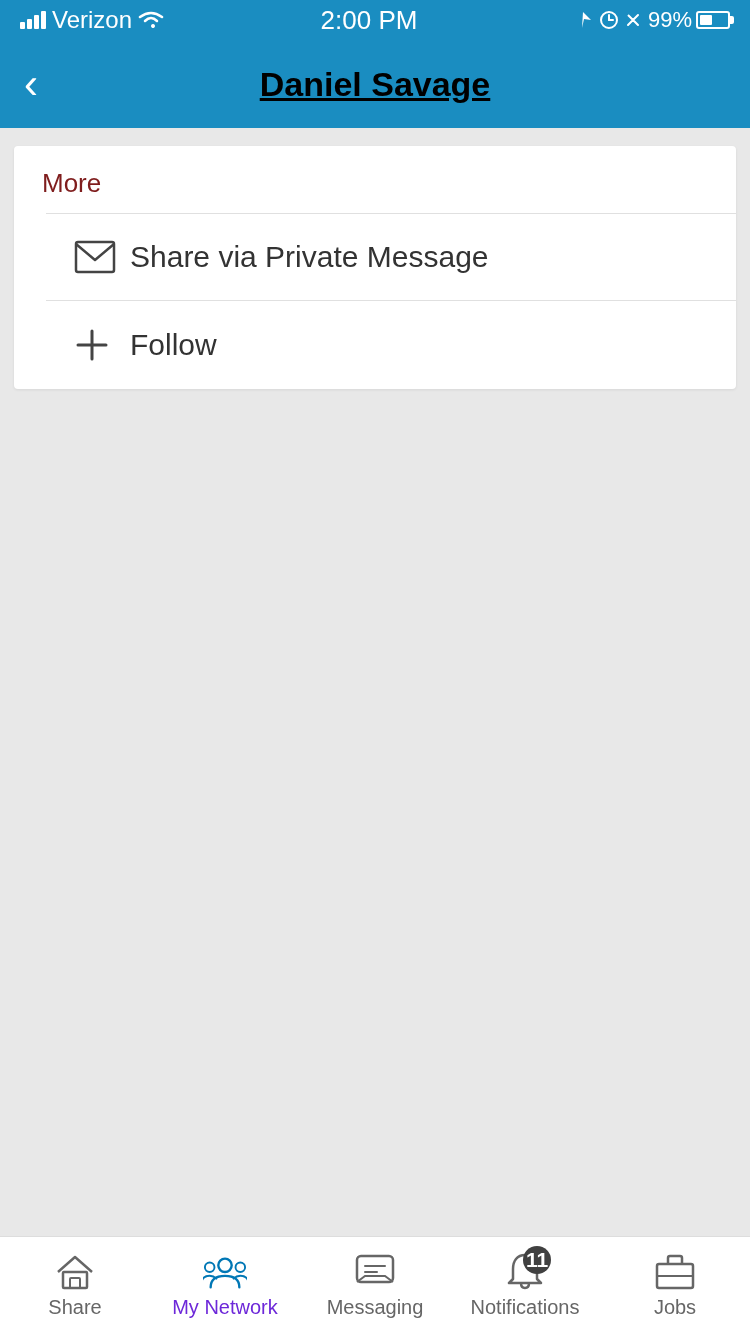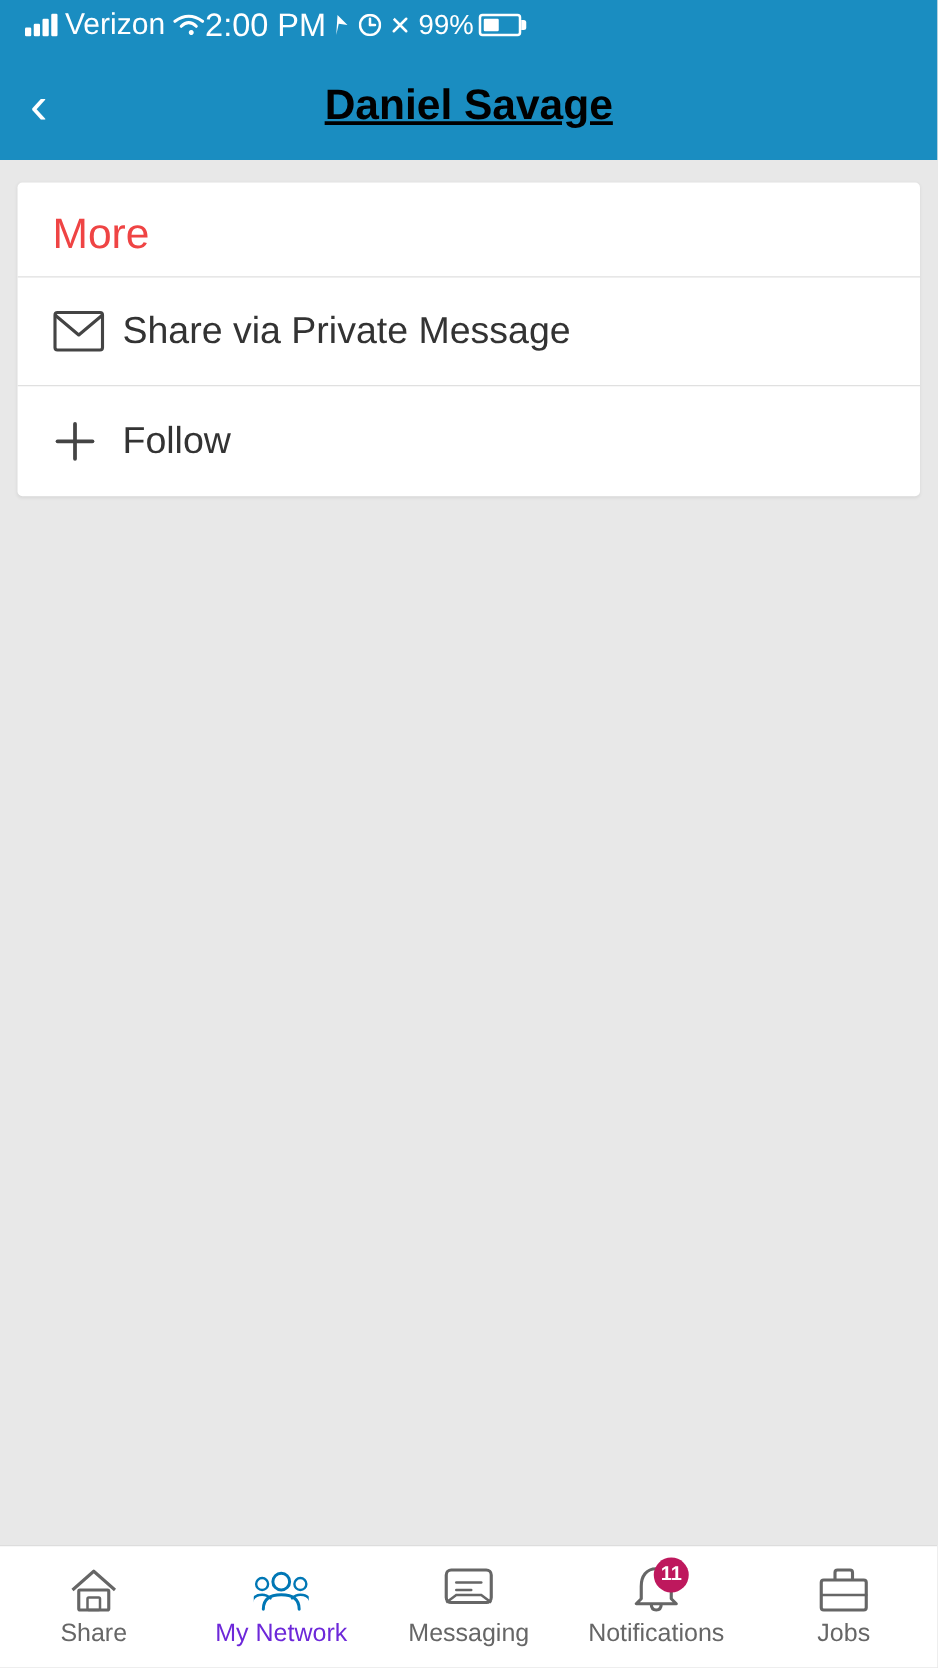--- a/index.html
+++ b/index.html
@@ -12,20 +12,21 @@
       overflow: hidden;
       position: relative;
     }
 
     
     .status-bar {
       background: #1a8dc1;
       height: 40px;
       display: flex;
       align-items: center;
+      justify-content: space-between;
       padding: 0 20px;
       color: white;
       font-size: 24px;
       font-weight: 500;
     }
     .status-left { display: flex; align-items: center; gap: 6px; }
     .status-center { font-size: 26px; font-weight: 500; }
     .status-right { display: flex; align-items: center; gap: 8px; font-size: 22px; }
 
     
@@ -105,33 +106,34 @@
     
     .menu-card {
       background: white;
       margin: 18px 14px;
       border-radius: 4px;
       overflow: hidden;
       box-shadow: 0 1px 3px rgba(0,0,0,0.08);
     }
 
     .menu-section-label {
-      font-size: 34px;
-      color: #ef4444;
+      font-size: 26px;
+      color: #7f1d1d;
       padding: 22px 28px 14px;
       font-weight: 400;
     }
 
     .menu-item {
       display: flex;
       align-items: center;
       padding: 26px 28px;
       border-top: 1px solid #e0e0e0;
       cursor: pointer;
       position: relative;
+      margin-left: 32px;
     }
 
     .menu-icon {
       width: 56px;
       flex-shrink: 0;
       display: flex;
       align-items: center;
       justify-content: flex-start;
     }
 
@@ -191,26 +193,26 @@
       font-size: 20px;
       color: #666;
     }
     .nav-label.active { color: #0077b5; }
     .nav-item.active .nav-label { color: #6d28d9; }
 
     .notification-badge {
       position: absolute;
       top: -6px;
       right: -4px;
-      background: #be185d;
+      background: #404040;
       color: white;
       border-radius: 50%;
       width: 28px;
       height: 28px;
-      font-size: 16px;
+      font-size: 21px;
       font-weight: 700;
       display: flex;
       align-items: center;
       justify-content: center;
     }
 
     svg { display: block; }
   </style>
 </head>
 <body>

